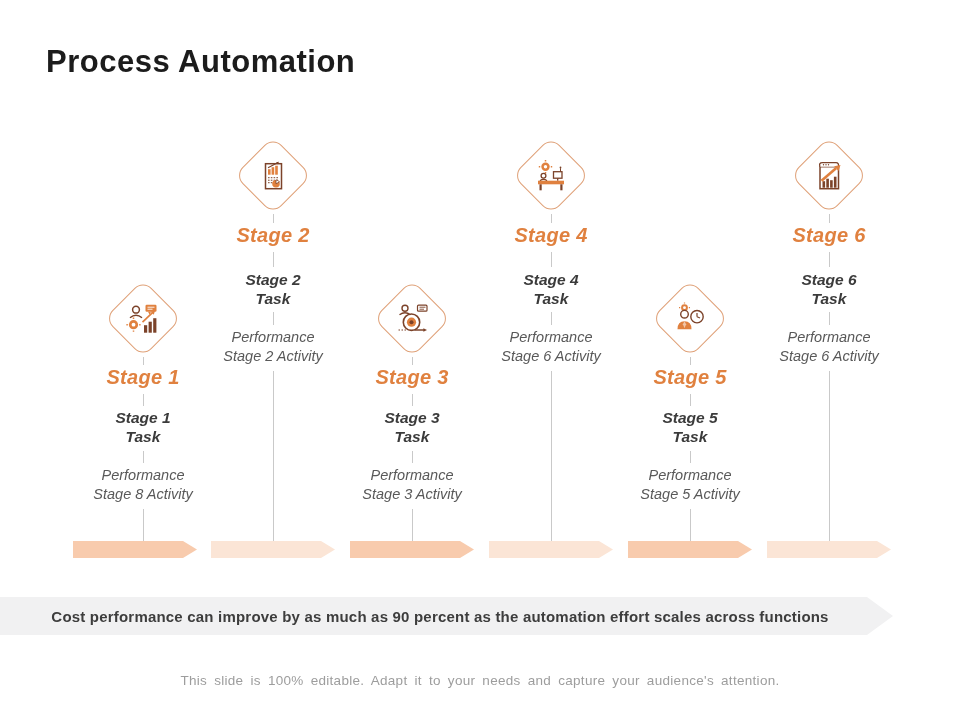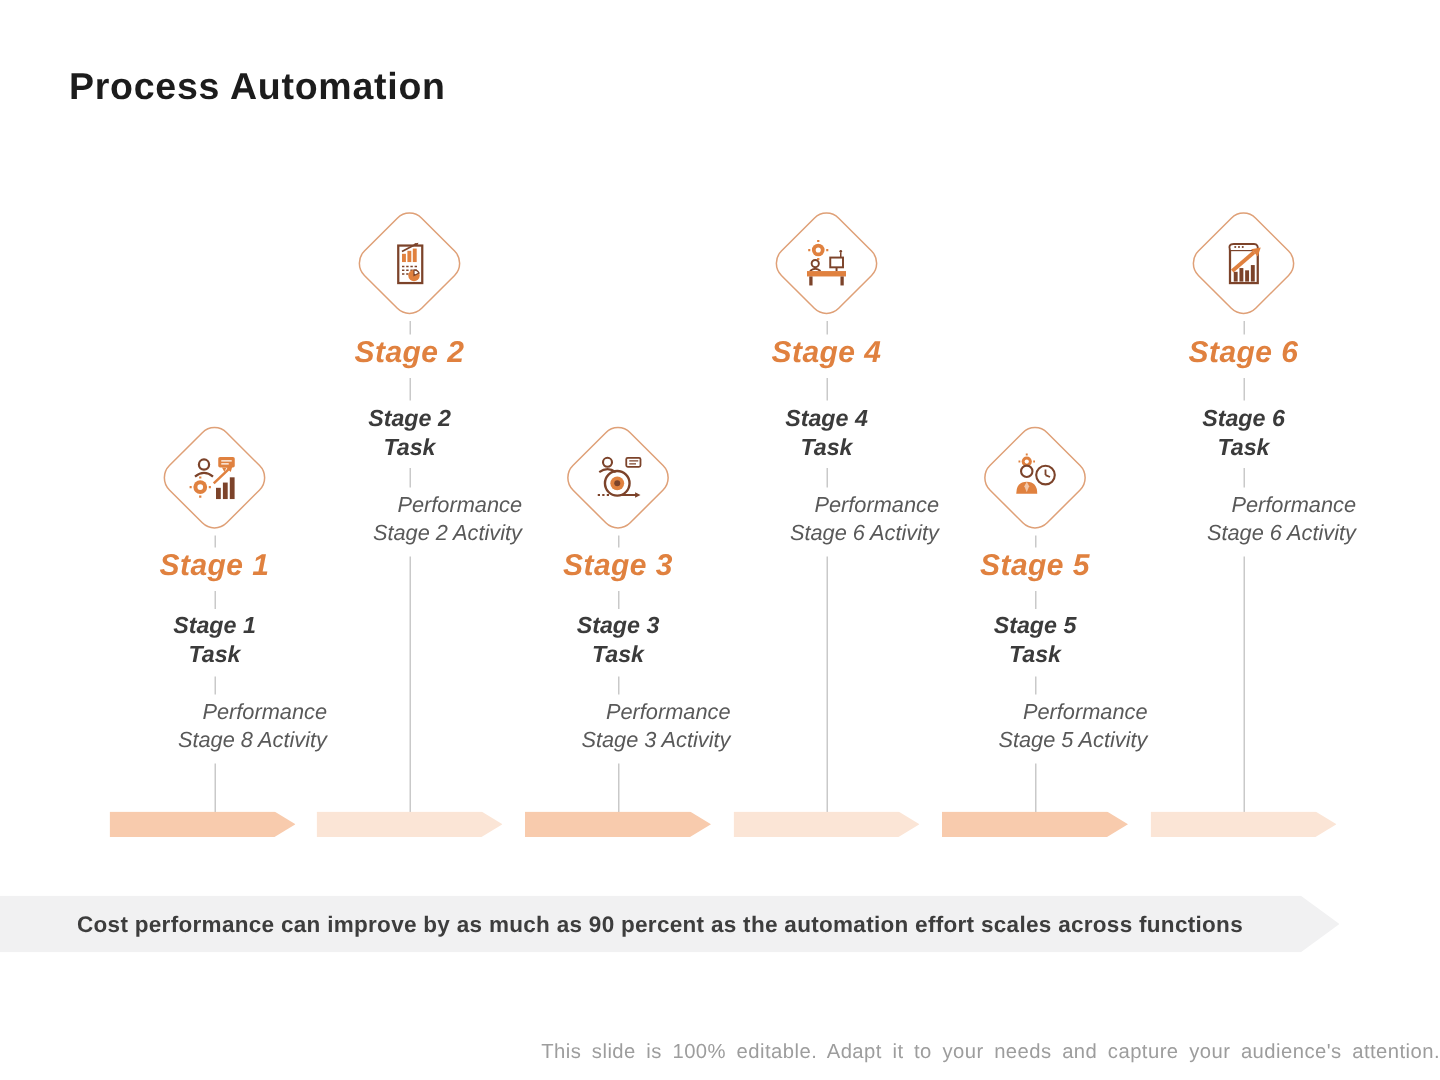--- a/index.html
+++ b/index.html
@@ -2,21 +2,21 @@
 <html style="--title-text: #1c1c1c; --accent: #e0813f; --accent-deep: #7c432a; --diamond-border: #dfa077; --task-text: #3b3b3b; --activity-text: #595959; --line: #c9c9c9; --arrow-dark: #f8cbad; --arrow-light: #fbe5d6; --banner-bg: #f1f1f2; --banner-text: #3d3d3d; --footer-text: #9d9d9d;"><head>
 <meta charset="utf-8">
 <style>
   html,body{margin:0;padding:0;background:#fff;}
   .slide{
     position:relative;width:960px;height:720px;background:#ffffff;
     font-family:"Liberation Sans", sans-serif;overflow:hidden;
   }
   .title{
     position:absolute;left:46px;top:44px;
-    font-size:25px;font-weight:bold;color:var(--title-text);letter-spacing:.5px;
+    font-size:31px;font-weight:bold;color:var(--title-text);letter-spacing:.5px;
   }
   
   .stage-col{position:absolute;top:0;width:150px;height:560px;font-style:italic;}
   .diamond-wrap{position:absolute;left:50%;transform:translateX(-50%);}
   .row-top    .diamond-wrap{top:148px;}
   .row-bottom .diamond-wrap{top:291px;}
   .diamond{
     width:53px;height:53px;background:#fff;
     border:1.6px solid var(--diamond-border);border-radius:12px;
     transform:rotate(45deg);
@@ -38,21 +38,21 @@
   .row-bottom .stage-label{top:366px;}
 
   .task{
     position:absolute;left:0;width:100%;text-align:center;
     font-size:15.5px;font-weight:bold;color:var(--task-text);line-height:19px;
   }
   .row-top .task{top:270px;}
   .row-bottom .task{top:408px;}
 
   .activity{
-    position:absolute;left:0;width:100%;text-align:right;
+    position:absolute;left:0;width:100%;text-align:center;
     font-size:14.5px;color:var(--activity-text);line-height:19px;
   }
   .row-top .activity{top:328px;}
   .row-bottom .activity{top:466px;}
 
   .tick,.long-line{position:absolute;left:50%;width:1px;background:var(--line);}
   .row-top .tick1{top:214px;height:9px;}
   .row-top .tick2{top:252px;height:15px;}
   .row-top .tick3{top:312px;height:13px;}
   .row-top .long-line{top:371px;height:171px;}
@@ -74,22 +74,22 @@
     position:absolute;left:0;top:597px;width:893px;height:38px;
     background:var(--banner-bg);
     clip-path:polygon(0 0,calc(100% - 26px) 0,100% 50%,calc(100% - 26px) 100%,0 100%);
     display:flex;align-items:center;justify-content:center;
     box-sizing:border-box;padding-right:26px;
   }
   .banner-text{font-size:15px;font-weight:bold;color:var(--banner-text);letter-spacing:.2px;margin-left:13px;}
 
   
   .footer{
-    position:absolute;left:0;right:0;top:673px;text-align:right;
-    font-size:13.5px;color:var(--footer-text);letter-spacing:.3px;word-spacing:3px;margin-top:20px;
+    position:absolute;left:0;right:0;top:673px;text-align:center;
+    font-size:13.5px;color:var(--footer-text);letter-spacing:.3px;word-spacing:3px;
   }
 </style>
 </head>
 <body>
 
 <div class="slide">
 
   <div class="title">Process Automation</div>
 
   <div class="stage-col row-bottom" style="left:68px">

